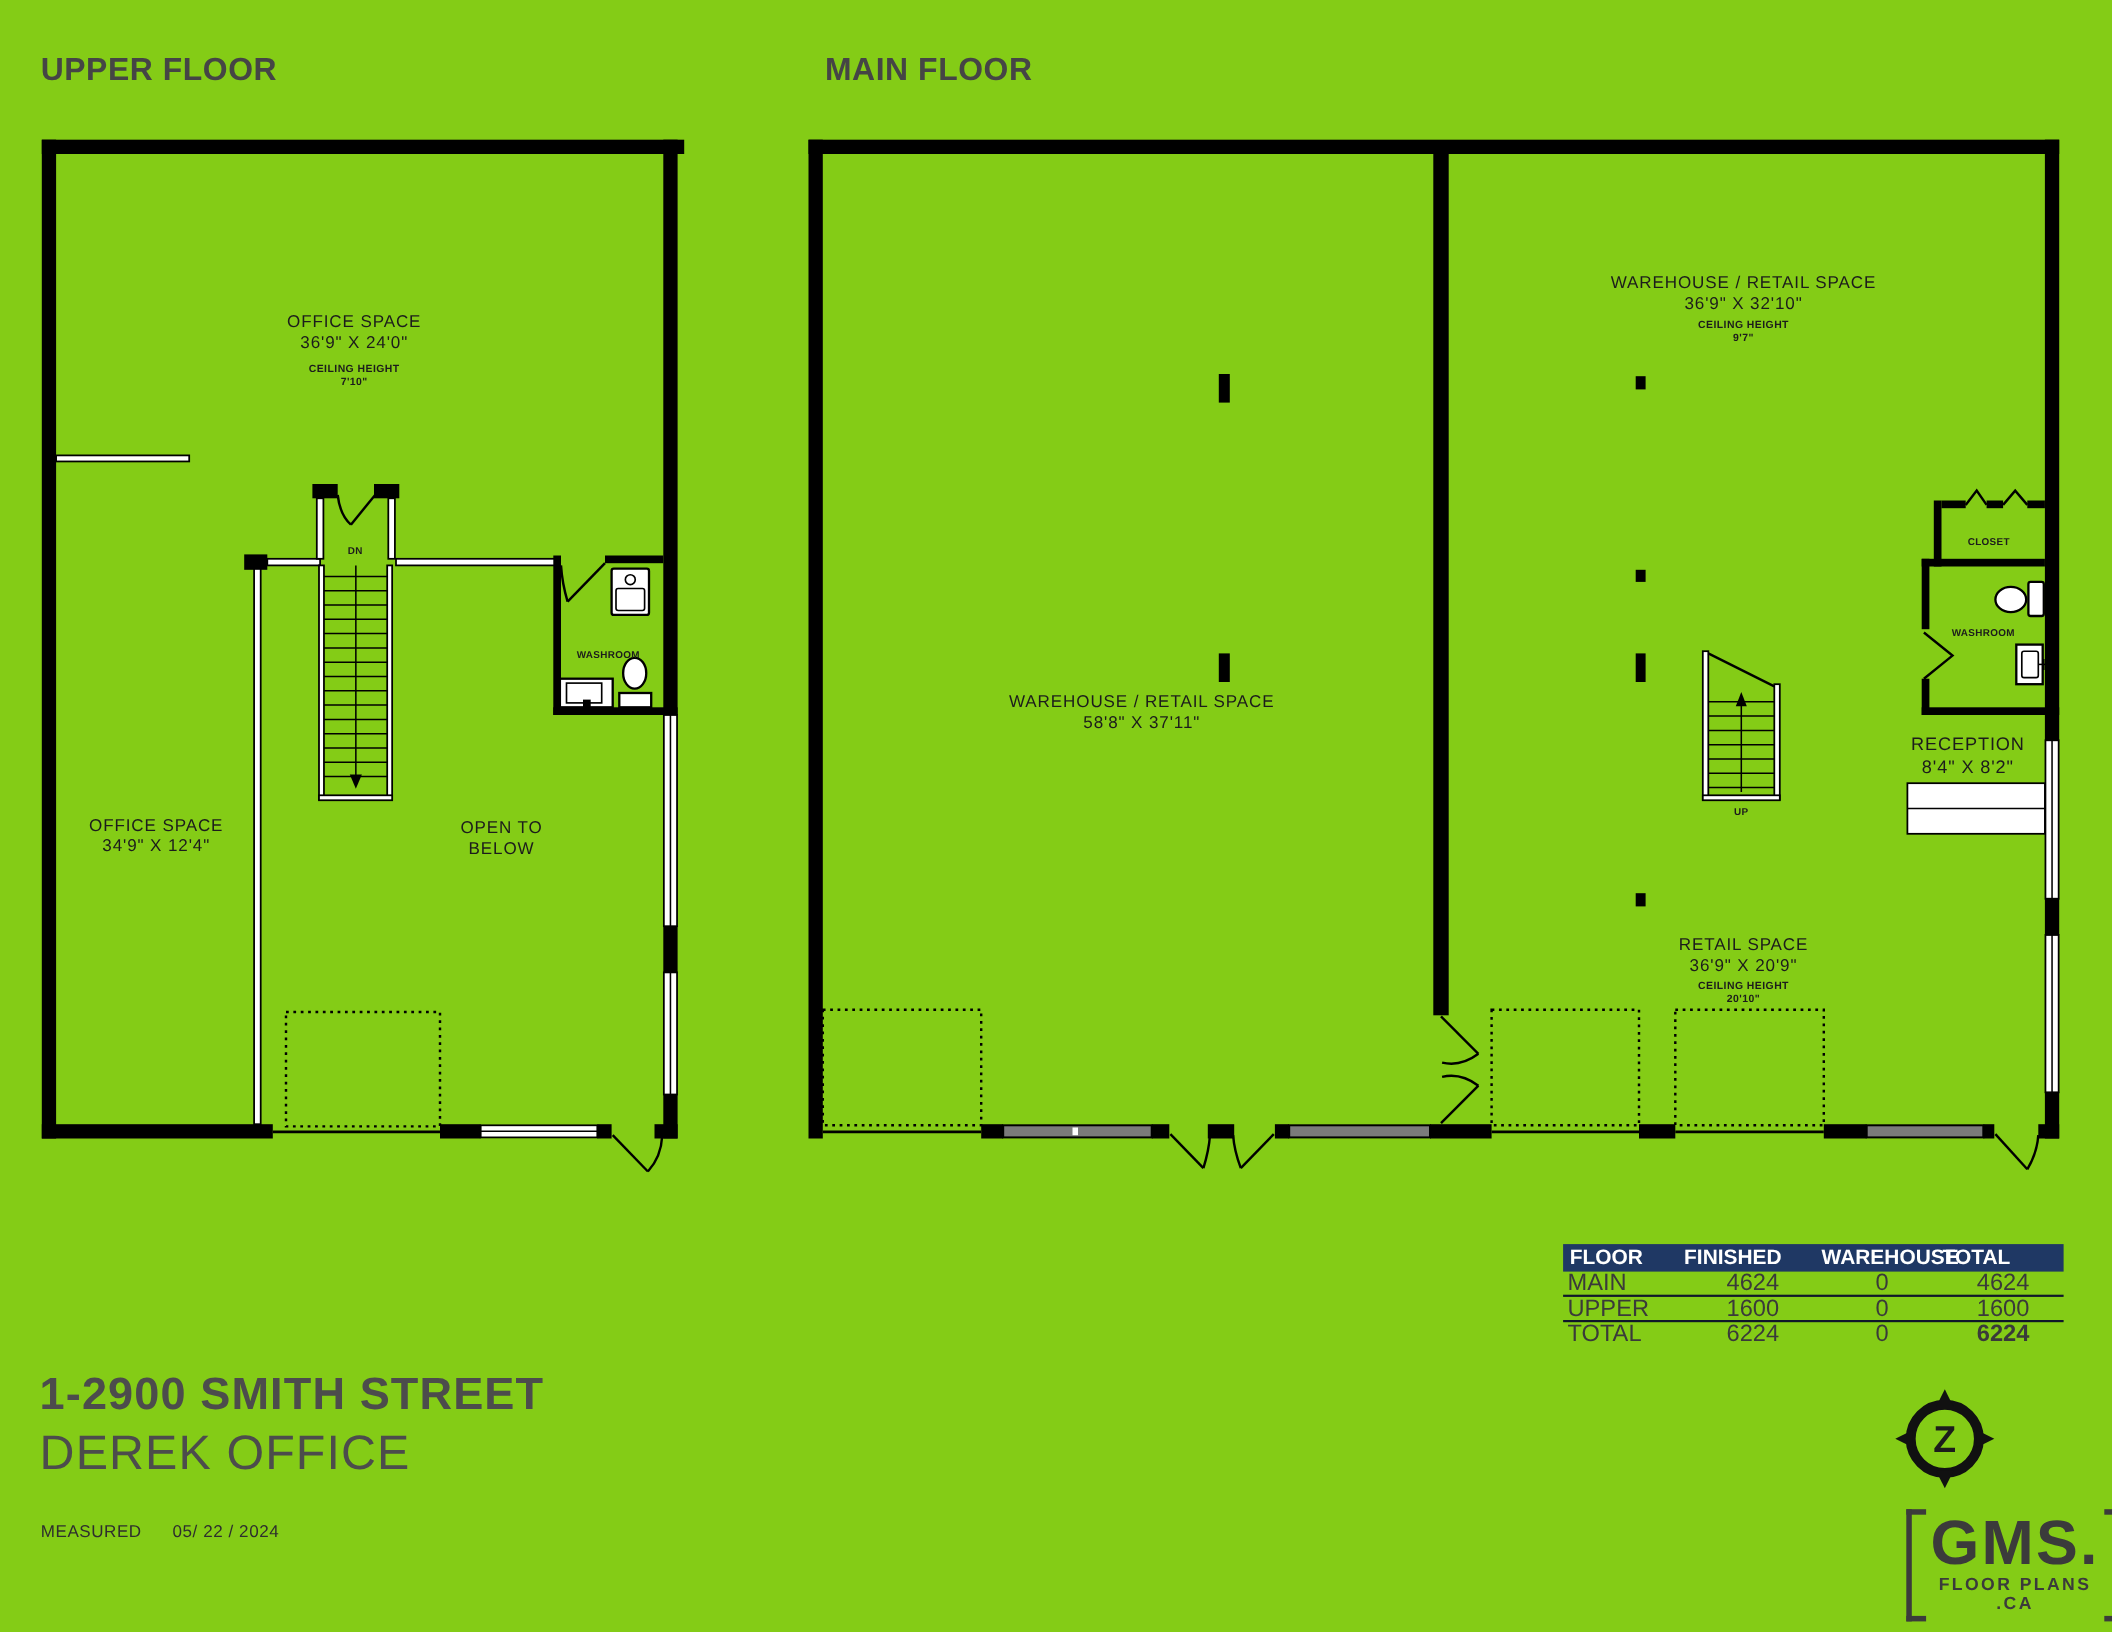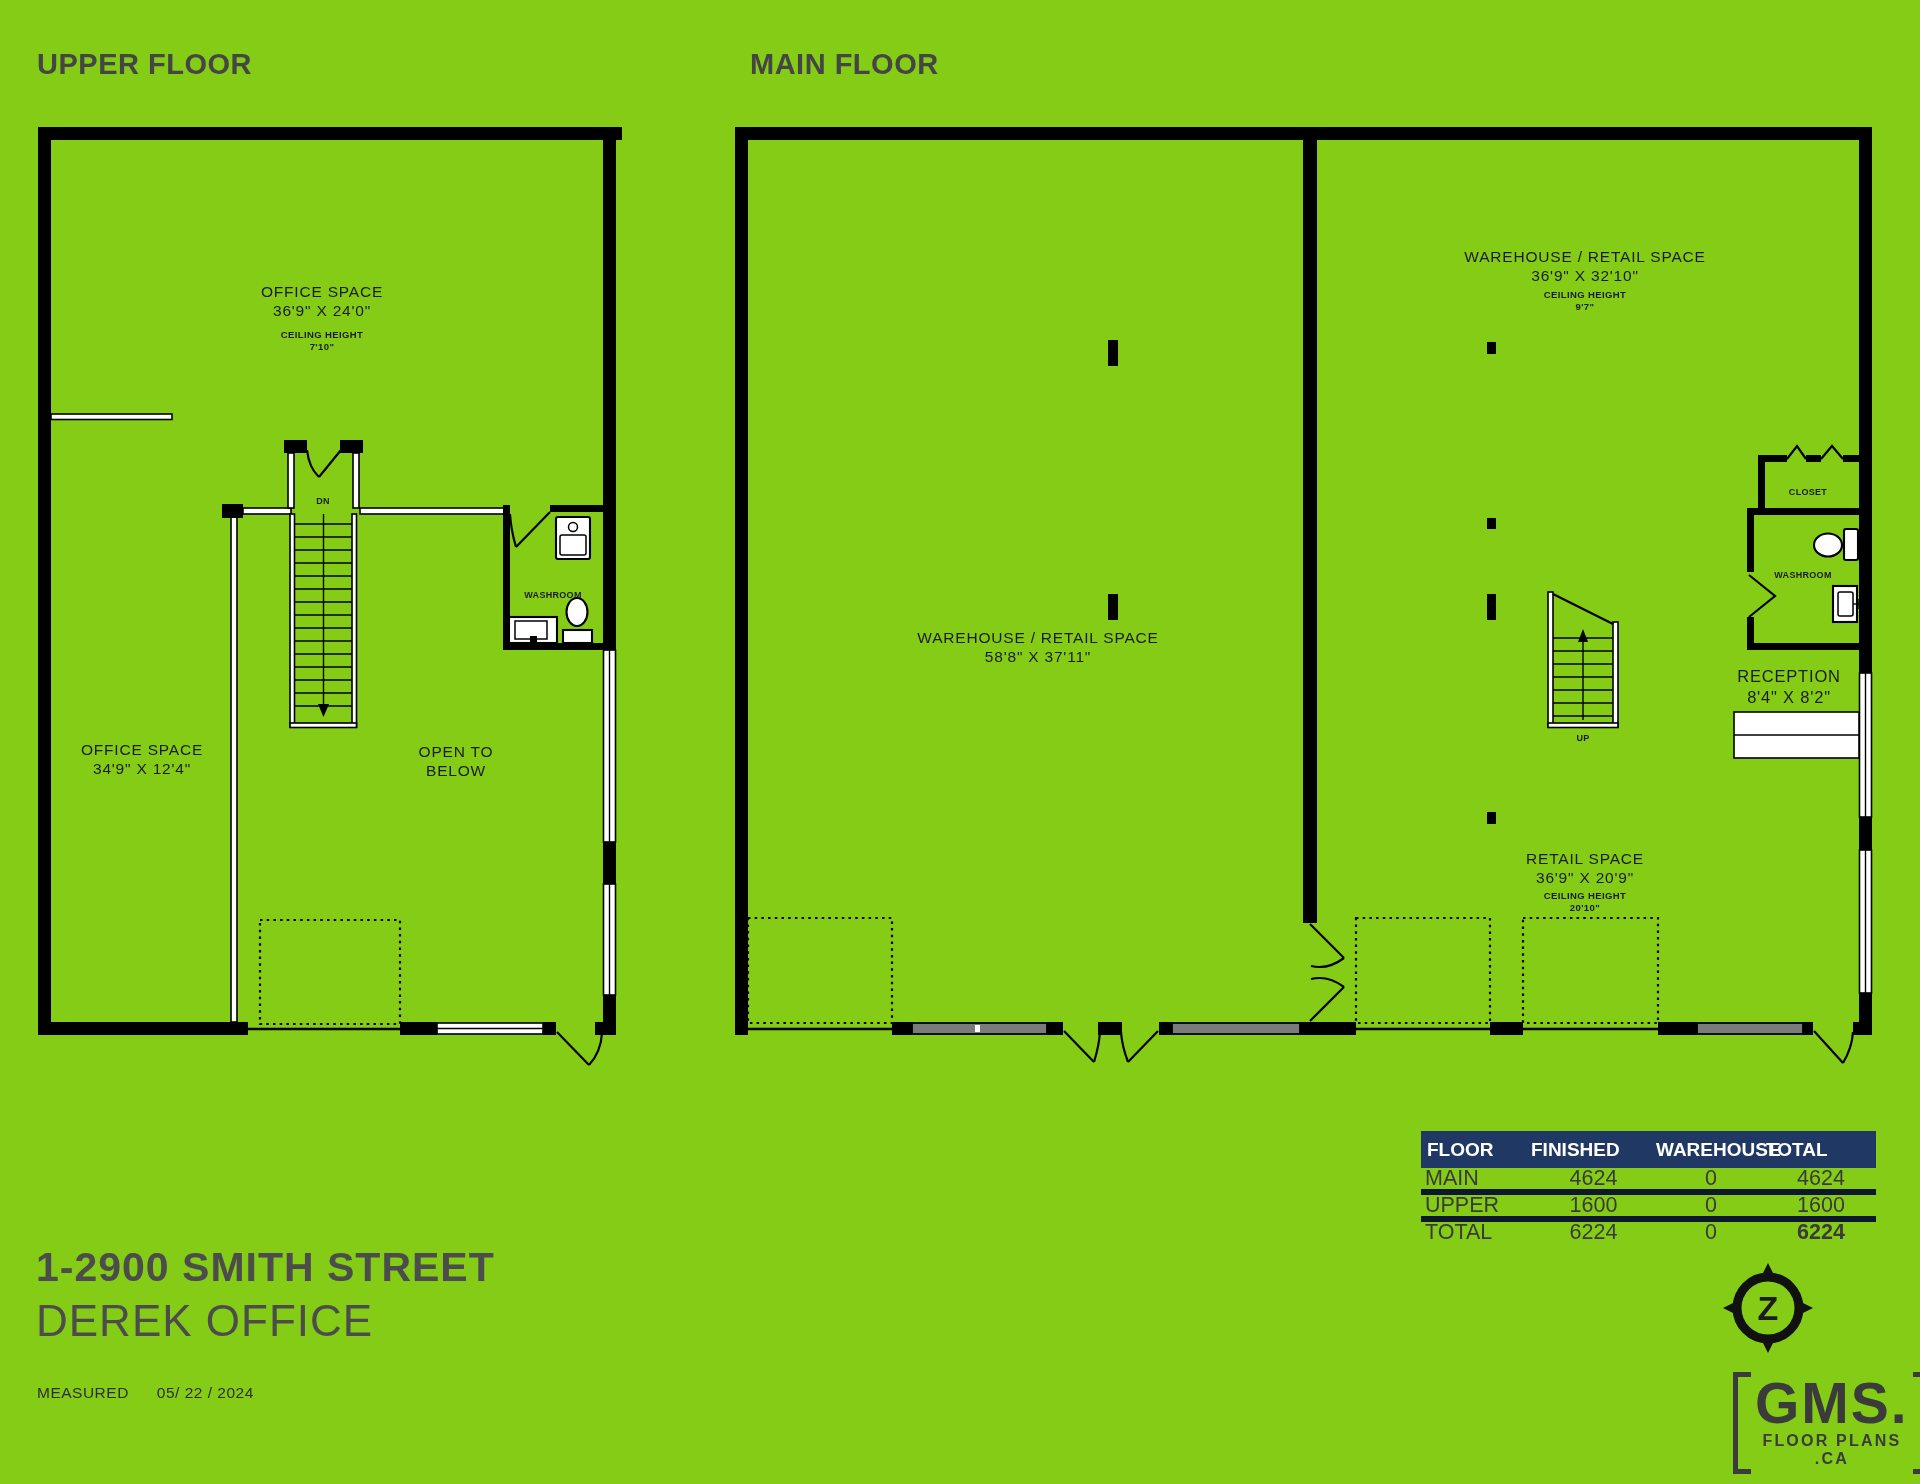--- a/index.html
+++ b/index.html
@@ -21,28 +21,28 @@
   .dash{fill:none;stroke:#000;stroke-width:2.2;stroke-dasharray:2.5 4.2;}
   text{fill:#1c1c1c;}
   .lbl{font-size:15.5px;font-weight:500;letter-spacing:.8px;text-anchor:middle;}
   .lblr{font-size:16.5px;font-weight:500;letter-spacing:.8px;text-anchor:middle;}
   .sm{font-size:9.5px;font-weight:600;letter-spacing:.4px;text-anchor:middle;}
   .rm{font-size:9px;font-weight:600;letter-spacing:.3px;text-anchor:middle;}
 
   
   .area-table{position:absolute;left:1421px;top:1131px;width:455px;font-family:"Liberation Sans",sans-serif;}
   .at-head{display:grid;grid-template-columns:110px 125px 110px 110px;background:#1f3864;color:#fff;
-           font-weight:700;font-size:19px;height:37px;align-items:center;}
+           font-weight:700;font-size:19px;height:25px;align-items:center;}
   .at-head span:first-child{padding-left:6px;text-align:left;}
   .at-head span{text-align:left;}
   .at-row{display:grid;grid-template-columns:110px 125px 110px 110px;color:#3a3a3a;font-size:21.5px;
           height:21px;align-items:center;line-height:1;}
   .at-row span:first-child{padding-left:4px;text-align:left;}
   .at-row span{text-align:center;}
-  .rule{border-bottom:6px solid #0f172a;}
+  .rule{border-bottom:2px solid #0f172a;}
   .bold{font-weight:700;}
 
   
   .addr{position:absolute;left:36px;top:1244px;font-size:41px;font-weight:800;color:#4c4c4c;letter-spacing:1px;text-align:center;}
   .client{position:absolute;left:36px;top:1296px;font-size:44px;font-weight:300;color:#4c4c4c;letter-spacing:1px;}
   .measured{position:absolute;left:37px;top:1384px;font-size:15.5px;color:#2e2e2e;letter-spacing:.5px;}
   .measured .date{margin-left:28px;}
   .disclaimer{position:absolute;left:36px;top:1419px;font-size:14.5px;color:#161616;letter-spacing:.1px;}
 
   

